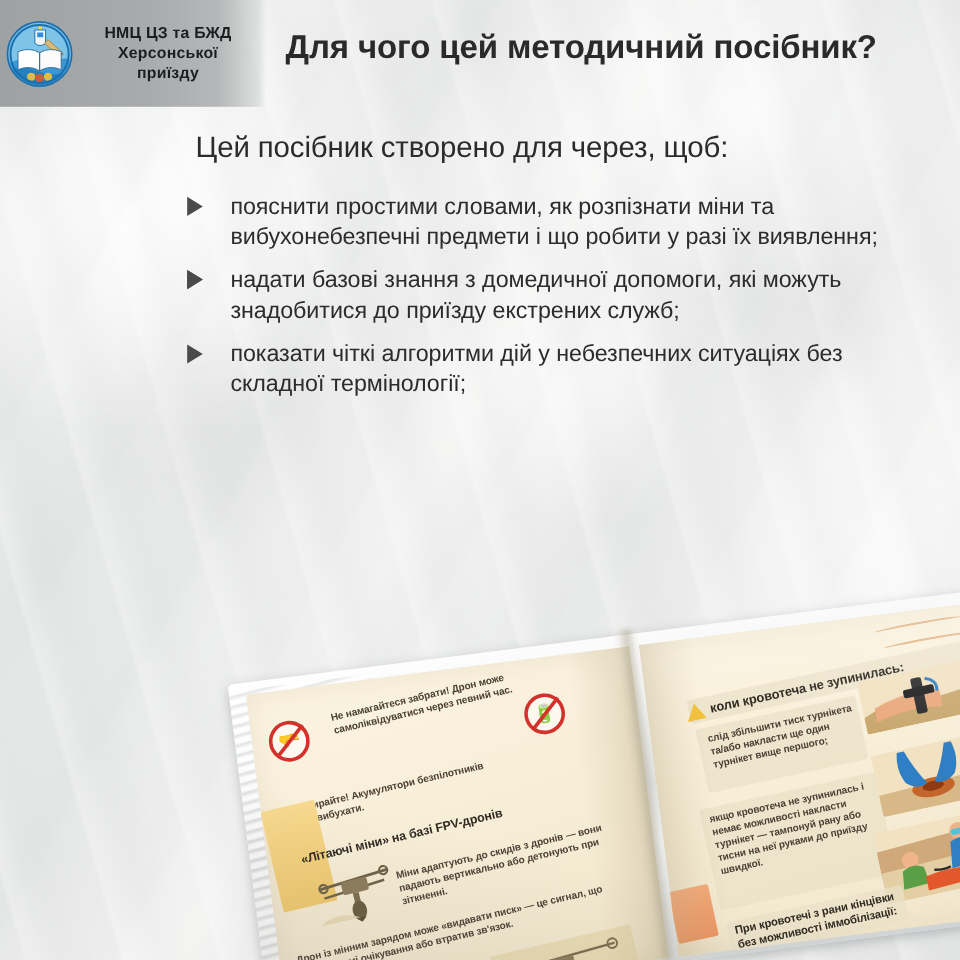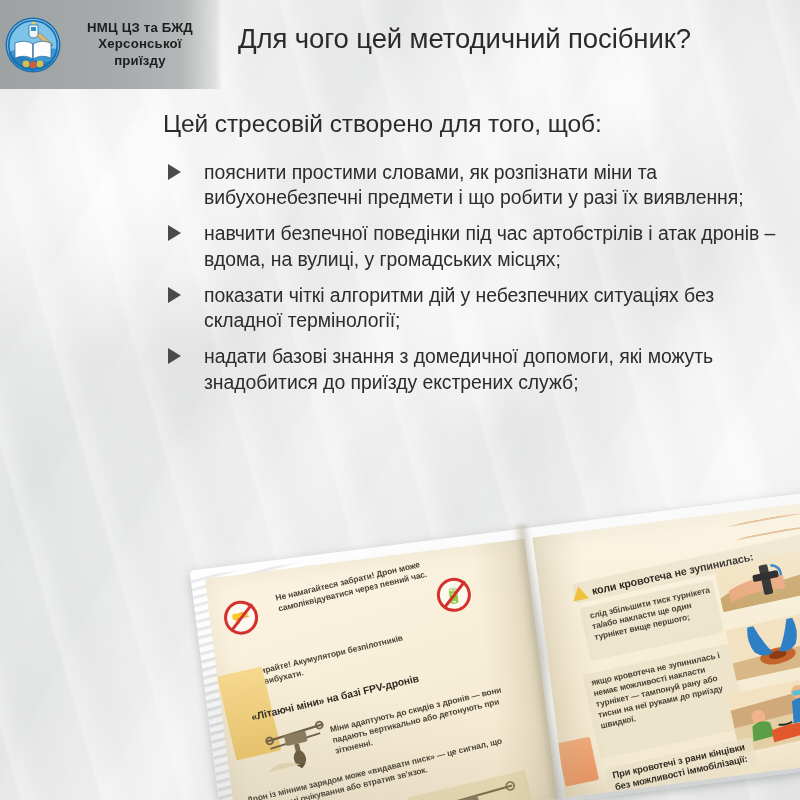--- a/index.html
+++ b/index.html
@@ -106,40 +106,40 @@
     width: 150px;
   }
 
   
   .slide-title {
     position: absolute;
     left: 238px; top: 21px;
     width: 500px;
     font-size: 27.5px;
     line-height: 1.28;
-    font-weight: 400;
+    font-weight: 700;
     color: #2a2a2c;
     letter-spacing: -0.1px;
   }
 
   
   .lead {
     position: absolute;
     left: 163px; top: 110px;
     width: 600px;
     font-size: 24.5px;
     font-weight: 400;
     color: #2b2b2d;
     letter-spacing: -0.1px;
   }
 
   
   .bullets {
     position: absolute;
-    left: 166px; top: 160px;
+    left: 154px; top: 160px;
     width: 615px;
     list-style: none;
   }
   .bullet {
     position: relative;
     padding-left: 38px;
     margin-bottom: 11px;
     font-size: 19.4px;
     line-height: 1.30;
     color: #2c2c2e;
@@ -333,38 +333,37 @@
     </div>
     <div class="brand-text">
       <div>НМЦ ЦЗ та БЖД</div>
       <div>Херсонської</div>
       <div>приїзду</div>
     </div>
   </div>
 
   <h1 class="slide-title">Для чого цей методичний посібник?</h1>
 
-  <p class="lead">Цей стресовій створено для того, щоб:</p>
+  <p class="lead">Цей посібник створено для через, щоб:</p>
 
   <ul class="bullets">
     <li class="bullet">
       <span class="bullet-marker"></span>
       <span>пояснити простими словами, як розпізнати міни та вибухонебезпечні предмети і що робити у разі їх виявлення;</span>
     </li>
     <li class="bullet">
       <span class="bullet-marker"></span>
-      <span>навчити безпечної поведінки під час артобстрілів і атак дронів – вдома, на вулиці, у громадських місцях;</span>
+    </li>
+    <li class="bullet">
+      <span class="bullet-marker"></span>
+      <span>надати базові знання з домедичної допомоги, які можуть знадобитися до приїзду екстрених служб;</span>
     </li>
     <li class="bullet">
       <span class="bullet-marker"></span>
       <span>показати чіткі алгоритми дій у небезпечних ситуаціях без складної термінології;</span>
-    </li>
-    <li class="bullet">
-      <span class="bullet-marker"></span>
-      <span>надати базові знання з домедичної допомоги, які можуть знадобитися до приїзду екстрених служб;</span>
     </li>
   </ul>
 
   <div class="booklet">
     <div class="book-stack"></div>
     <div class="book-edge"></div>
 
     <div class="page page-left">
 
       <div class="no-sign" style="left:14px; top:26px; width:34px; height:34px;">

